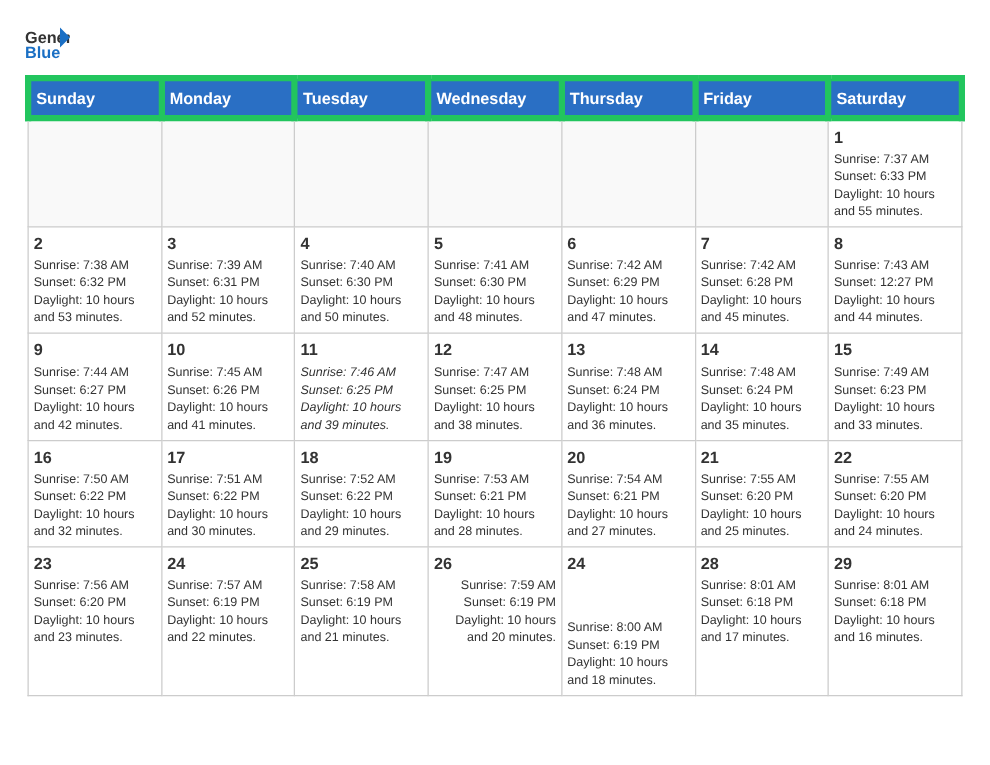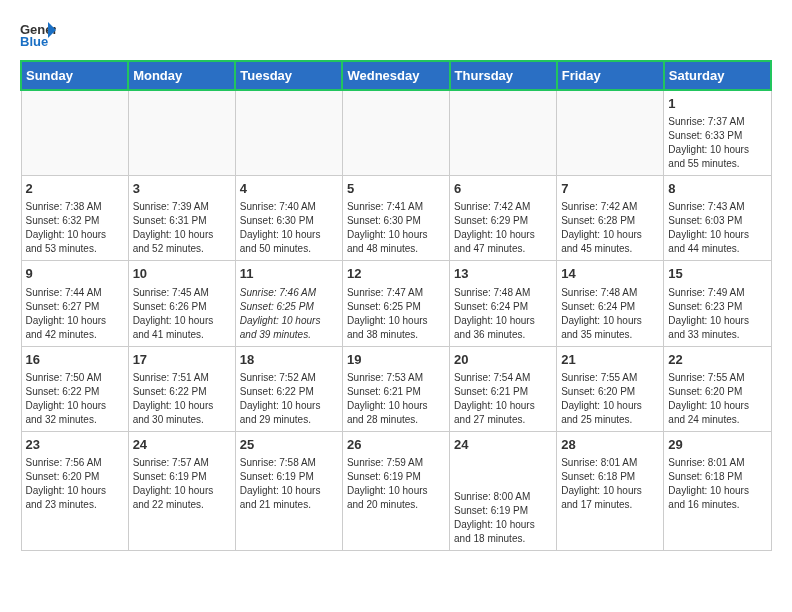--- a/index.html
+++ b/index.html
@@ -43,21 +43,21 @@
       border-collapse: collapse;
       font-size: 11px;
     }
     thead tr th {
       background-color: #2a6fc4;
       color: #fff;
       padding: 6px 4px;
       text-align: left;
       font-size: 13px;
       font-weight: bold;
-      border: 2px solid #22c55e;
+      border: 5px solid #22c55e;
     }
     tbody tr td {
       border: 1px solid #ccc;
       vertical-align: top;
       padding: 4px;
       width: calc(100% / 7);
       min-height: 80px;
       background: #fff;
       color: #333;
       line-height: 1.4;
@@ -153,21 +153,21 @@
         </td>
         <td>
           <span class="day-num">7</span>
           <div class="day-info" style="white-space: pre-line;">Sunrise: 7:42 AM
 Sunset: 6:28 PM
 Daylight: 10 hours and 45 minutes.</div>
         </td>
         <td>
           <span class="day-num">8</span>
           <div class="day-info" style="white-space: pre-line;">Sunrise: 7:43 AM
-Sunset: 6:03 PM
+Sunset: 12:27 PM
 Daylight: 10 hours and 44 minutes.</div>
         </td>
       </tr>
       <tr>
         <td>
           <span class="day-num">9</span>
           <div class="day-info" style="white-space: pre-line;">Sunrise: 7:44 AM
 Sunset: 6:27 PM
 Daylight: 10 hours and 42 minutes.</div>
         </td>
@@ -266,21 +266,21 @@
 Daylight: 10 hours and 22 minutes.</div>
         </td>
         <td>
           <span class="day-num">25</span>
           <div class="day-info" style="white-space: pre-line;">Sunrise: 7:58 AM
 Sunset: 6:19 PM
 Daylight: 10 hours and 21 minutes.</div>
         </td>
         <td>
           <span class="day-num">26</span>
-          <div class="day-info" style="white-space: pre-line;">Sunrise: 7:59 AM
+          <div class="day-info" style="white-space: pre-line; text-align: right;">Sunrise: 7:59 AM
 Sunset: 6:19 PM
 Daylight: 10 hours and 20 minutes.</div>
         </td>
         <td>
           <span class="day-num">24</span>
           <div class="day-info" style="white-space: pre-line; margin-top: 36px;">Sunrise: 8:00 AM
 Sunset: 6:19 PM
 Daylight: 10 hours and 18 minutes.</div>
         </td>
         <td>

